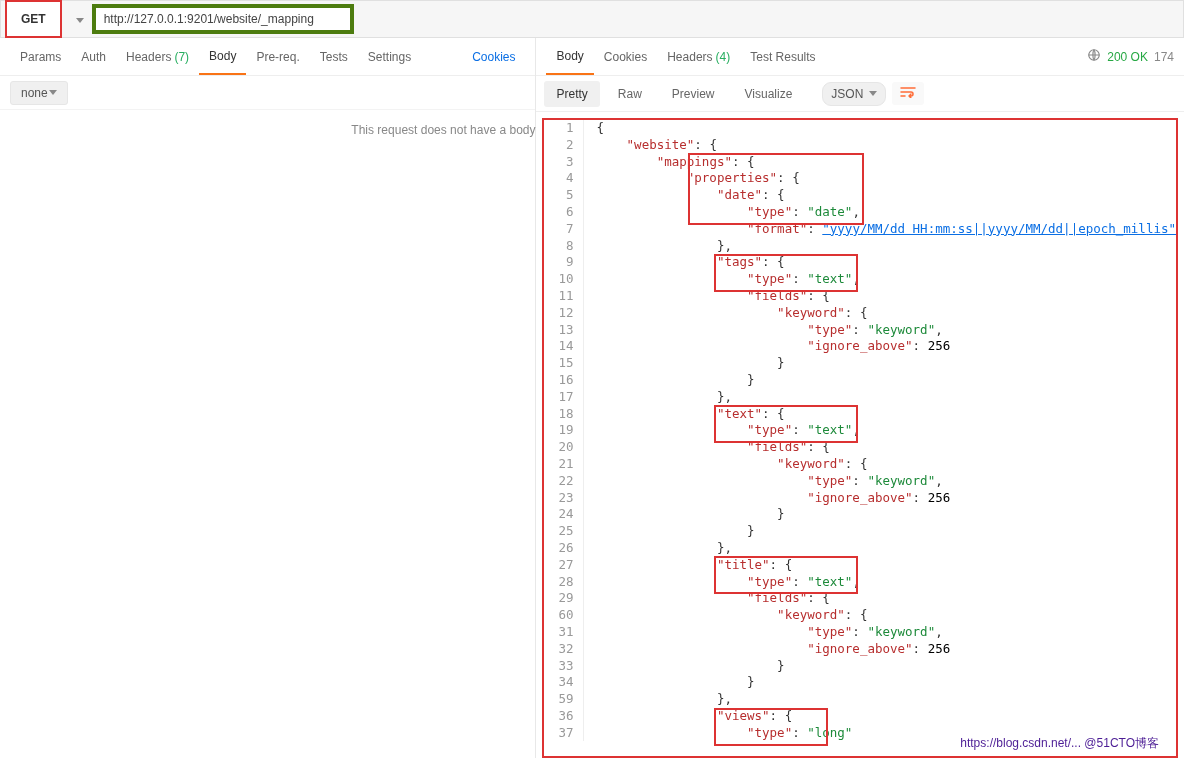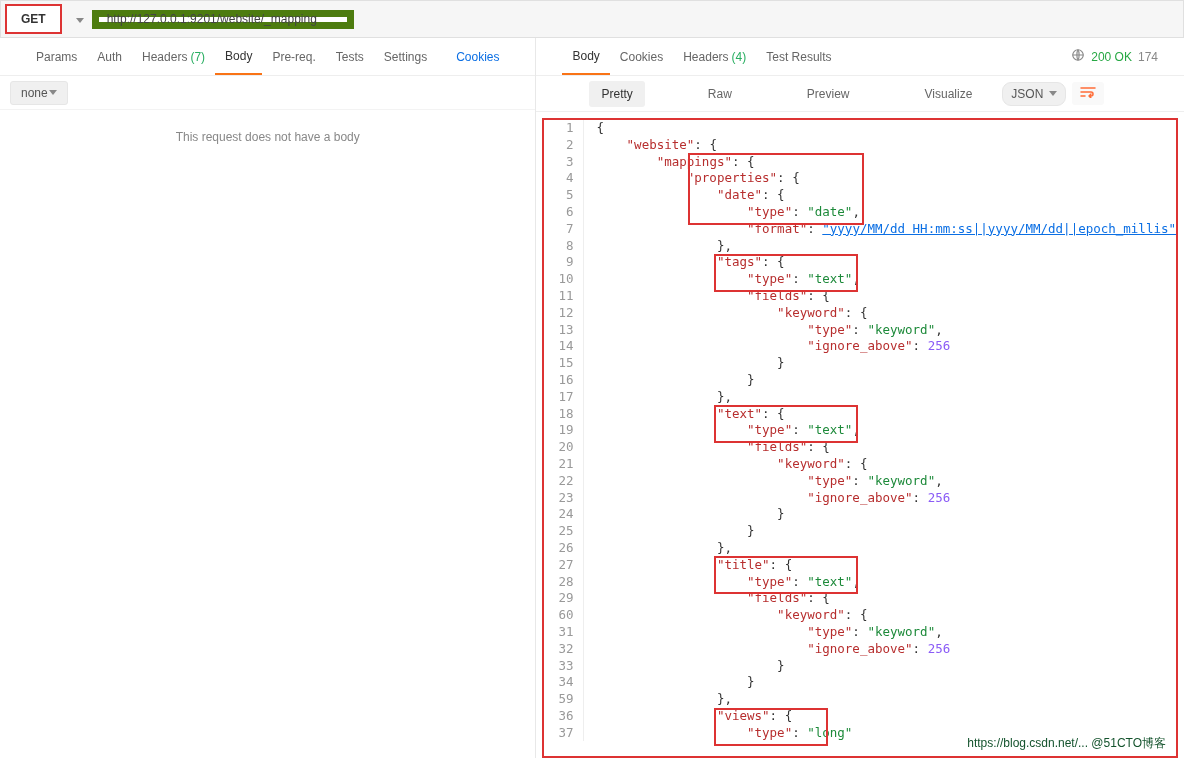--- a/index.html
+++ b/index.html
@@ -1,51 +1,51 @@
 <!DOCTYPE html>
 <html><head>
 <meta charset="utf-8">
 <style>
 * { box-sizing: border-box; margin: 0; padding: 0; }
 body { font-family: -apple-system, BlinkMacSystemFont, "Segoe UI", Arial, sans-serif; font-size: 12px; color: #555; background: #fff; width: 1184px; height: 758px; overflow: hidden; }
 .topbar { display: flex; align-items: center; background: #f6f6f6; border: 1px solid #e0e0e0; height: 38px; padding: 4px; }
-.method-select { border: 2px solid #d33; background: #fff; height: 30px; display: flex; align-items: center; padding: 12px 14px; font-weight: 600; color: #333; margin-right: 6px; }
+.method-select { border: 2px solid #d33; background: #fff; height: 38px; display: flex; align-items: center; padding: 12px 14px; font-weight: 600; color: #333; margin-right: 6px; }
 .method-caret { margin: 0 8px; color: #888; }
-.url-input { border: 7px solid #4d7c0f; background: #fff; height: 19px; flex: 0 0 auto; width: 262px; display: flex; align-items: center; padding: 0 8px; color: #444; font-size: 12px; }
+.url-input { border: 4px solid #4d7c0f; background: #fff; height: 30px; flex: 0 0 auto; width: 262px; display: flex; align-items: center; padding: 0 8px; color: #444; font-size: 12px; }
 .main { display: flex; height: calc(758px - 38px); }
 .left-pane { width: 640px; border-right: 1px solid #e8e8e8; display: flex; flex-direction: column; }
 .right-pane { flex: 1; display: flex; flex-direction: column; position: relative; }
-.tabs { display: flex; align-items: center; height: 38px; border-bottom: 1px solid #eee; padding: 0 26px; font-size: 12px; }
+.tabs { display: flex; align-items: center; height: 38px; border-bottom: 1px solid #eee; padding: 0 10px; font-size: 12px; }
 .tab { padding: 0 10px; height: 100%; display: flex; align-items: center; color: #666; cursor: pointer; }
 .tab.active { color: #333; border-bottom: 2px solid #f97316; }
 .tab .count-g { color: #27ae60; margin-left: 3px; }
 .tabs .spacer { flex: 1; }
 .cookies-link { color: #0b6fe4; }
 .globe-icon svg { width: 14px; height: 14px; }
 .status-ok { color: #27a844; margin: 6px 6px; }
 .time-snip { color: #888; }
 .body-controls { display: flex; align-items: center; height: 34px; padding: 0 10px; gap: 8px; border-bottom: 1px solid #f3f3f3; }
 .btn-none { background: #f0f0f0; border: 1px solid #e6e6e6; border-radius: 3px; padding: 4px 10px; color: #555; display: flex; align-items: center; gap: 1px; }
-.empty-body { color: #888; text-align: center; margin-top: 20px; font-size: 12px; }
+.empty-body { color: #888; text-align: right; margin-top: 13px; font-size: 12px; }
 .resp-subtabs { display: flex; align-items: center; height: 36px; border-bottom: 1px solid #eee; padding: 0 8px; gap: 6px; }
-.subtab { padding: 6px 12px; color: #666; border-radius: 3px; cursor: pointer; margin-left: 45px; }
+.subtab { padding: 6px 12px; color: #666; border-radius: 3px; cursor: pointer; }
 .subtab.active { background: #f0f0f0; color: #333; }
 .json-select { background: #f0f0f0; border: 1px solid #e6e6e6; border-radius: 9px; padding: 4px 8px; display: flex; align-items: center; gap: 6px; color: #555; }
 .wrap-icon { color: #ff6c37; padding: 4px 8px; background: #f9f9f9; border-radius: 3px; }
 .code-area { border: 2px solid #d33; margin: 6px 6px 0 6px; height: calc(100% - 80px); overflow: auto; position: relative; font-family: Consolas, Menlo, monospace; font-size: 12.5px; line-height: 16.8px; }
 .code-row { display: flex; }
 .gutter { width: 40px; text-align: right; color: #999; padding-right: 10px; user-select: none; border-right: 1px solid #eee; flex-shrink: 0; }
 .code-line { padding-left: 12px; white-space: pre; flex: 1; position: relative; }
 .tok-key { color: #b72e2e; }
 .tok-str { color: #1d8a3a; }
-.tok-num { color: #8b5cf6; }
+.tok-num { color: #000000; }
 .tok-punc { color: #333; }
 .tok-link { color: #0b6fe4; text-decoration: underline; }
 .hl-box { position: absolute; border: 2px solid #d33; pointer-events: none; }
-.watermark { position: absolute; right: 18px; bottom: 6px; color: #14532d; font-size: 12px; }
+.watermark { position: absolute; right: 25px; bottom: 6px; color: #4c1d95; font-size: 12px; }
 .caret-down { display: inline-block; width: 0; height: 0; border-left: 4px solid transparent; border-right: 4px solid transparent; border-top: 5px solid #888; }
 </style>
 </head>
 <body>
 
 <div class="topbar">
   <div class="method-select">
     <span>GET</span>
   </div>
   <span class="method-caret"><span class="caret-down"></span></span>

